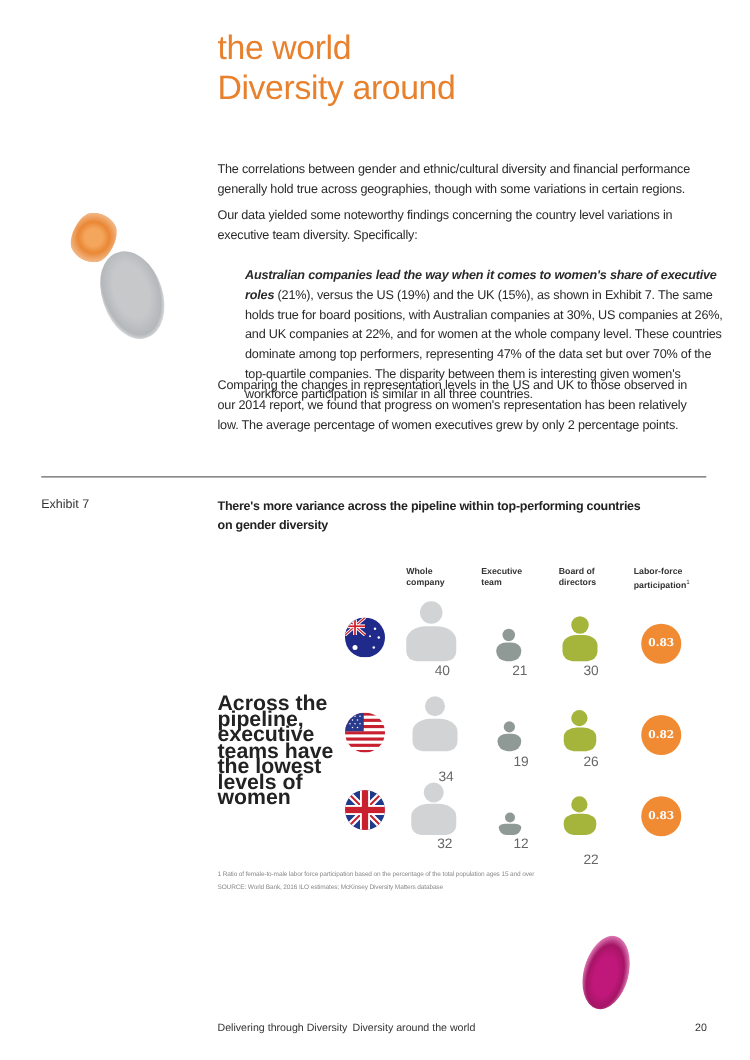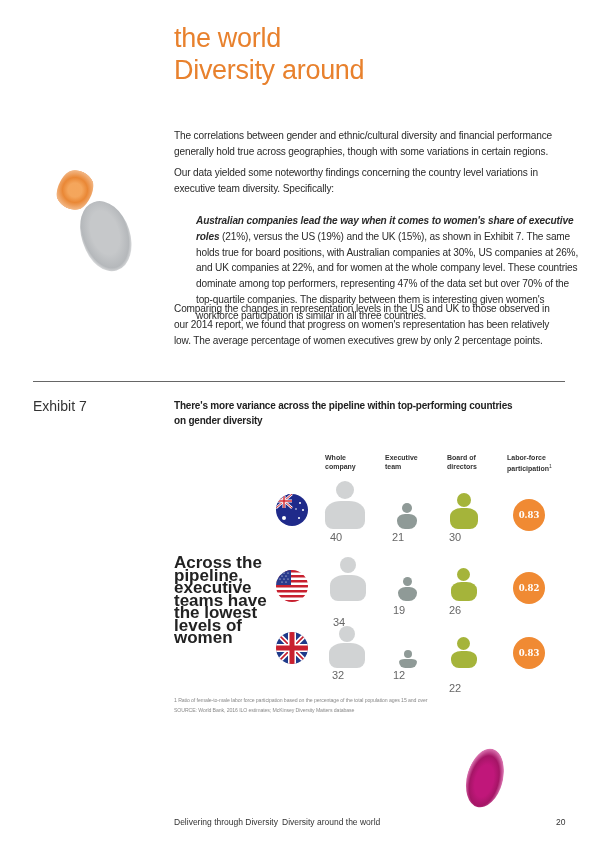--- a/index.html
+++ b/index.html
@@ -16,38 +16,38 @@
     .p4 { top: 301px; }
 
     .fp-orange { position: absolute; left: 58px; top: 168px; width: 34px; height: 44px; border-radius: 45% 50% 45% 50%; transform: rotate(30deg);
       background: radial-gradient(circle at 50% 50%, #f39c4a 0 25%, #e77a1f 45%, rgba(231,122,31,0.6) 70%, rgba(255,255,255,0) 72%); opacity: 0.9; }
     .fp-grey { position: absolute; left: 82px; top: 200px; width: 48px; height: 72px; border-radius: 48% 52% 50% 50%; transform: rotate(-18deg);
       background: radial-gradient(ellipse at 50% 45%, #c6c8ca 0 40%, #b5b8bb 65%, rgba(200,202,204,0.5) 75%, rgba(255,255,255,0) 78%); }
     .fp-magenta { position: absolute; left: 467px; top: 748px; width: 36px; height: 60px; border-radius: 50% 50% 50% 50%; transform: rotate(15deg);
       background: radial-gradient(ellipse at 50% 55%, #c0177a 0 35%, #a51566 55%, rgba(192,23,122,0.6) 70%, rgba(255,255,255,0) 73%); }
 
     .rule { position: absolute; left: 33px; top: 381px; width: 532px; height: 1px; background: #666; }
-    .exhibit-label { position: absolute; left: 33px; top: 398px; font-size: 14px; color: #333; }
+    .exhibit-label { position: absolute; left: 33px; top: 398px; font-size: 10px; color: #333; }
     .exhibit-title { position: absolute; left: 174px; top: 398px; width: 340px; font-size: 10px; line-height: 15px; font-weight: bold; color: #222; letter-spacing: -0.2px; }
 
     .col-head { position: absolute; top: 453px; font-size: 7px; line-height: 9px; color: #333; font-weight: bold; }
     .col-head sup { font-size: 5px; font-weight: normal; }
     .ch1 { left: 325px; } .ch2 { left: 385px; } .ch3 { left: 447px; } .ch4 { left: 507px; }
 
     .callout { position: absolute; left: 174px; top: 557px; width: 100px; font-size: 17px; line-height: 12.5px; font-weight: bold; color: #222; }
 
     .row { position: absolute; left: 0; width: 600px; height: 60px; }
     .flag { position: absolute; left: 276px; width: 32px; height: 32px; border-radius: 50%; overflow: hidden; }
     .person { position: absolute; }
     .person .head { position: absolute; border-radius: 50%; }
     .person .bodyb { position: absolute; border-radius: 40% 40% 8px 8px; }
     .ppl-big .head, .ppl-big .bodyb { background: #d1d3d4; }
     .ppl-exec .head, .ppl-exec .bodyb { background: #8f9a97; }
     .ppl-board .head, .ppl-board .bodyb { background: #a5b43a; }
-    .num { position: absolute; font-size: 11px; color: #666; text-align: left; width: 30px; }
+    .num { position: absolute; font-size: 11px; color: #666; text-align: right; width: 30px; }
     .ratio { position: absolute; left: 513px; width: 32px; height: 32px; border-radius: 50%; background: #f08a33; color: #fff; font-family: "DejaVu Serif", serif; font-size: 8.5px; line-height: 32px; text-align: center; font-weight: bold; }
 
     .footnote { position: absolute; left: 174px; font-size: 5.2px; color: #8a8a8a; letter-spacing: -0.1px; }
     .fn1 { top: 697px; } .fn2 { top: 707px; }
 
     .footer { position: absolute; top: 817px; font-size: 8.5px; color: #333; }
     .f1 { left: 174px; } .f2 { left: 282px; } .f3 { left: 556px; }
   </style>
 </head>
 <body>

